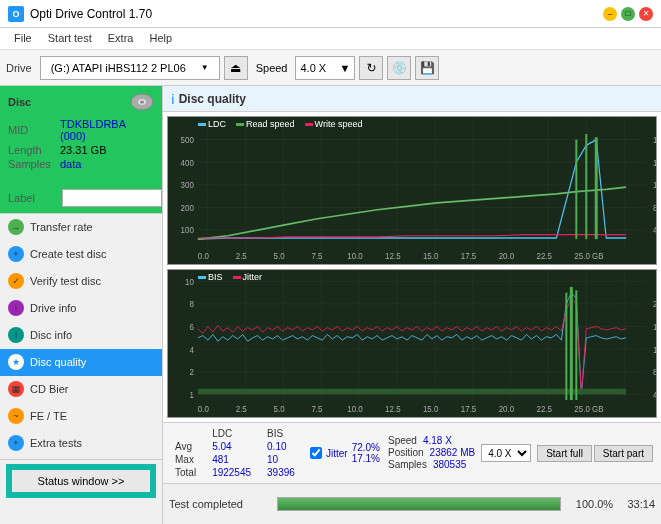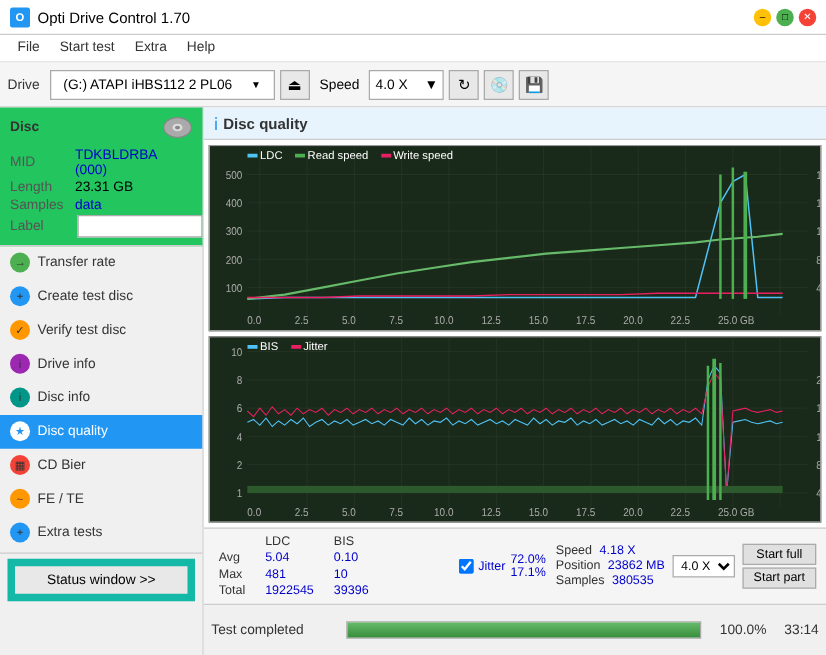--- a/index.html
+++ b/index.html
@@ -35,21 +35,21 @@
     .sidebar { width: 163px; background: #f0f0f0; border-right: 1px solid #ccc; display: flex; flex-direction: column; flex-shrink: 0; }
     
     
     .disc-panel { background: #22c55e; padding: 6px 8px; border-bottom: 1px solid #ccc; }
     .disc-panel-header { display: flex; align-items: center; justify-content: space-between; margin-bottom: 6px; }
     .disc-panel-title { font-size: 11px; font-weight: bold; color: #333; }
     .disc-info-row { display: flex; align-items: center; margin-bottom: 2px; font-size: 11px; }
     .disc-info-label { color: #555; width: 52px; flex-shrink: 0; }
     .disc-info-value { color: #000; }
     .disc-info-value.blue { color: #0000cc; }
-    .label-input-row { display: flex; align-items: center; gap: 2px; margin-top: 2px; }
+    .label-input-row { display: flex; align-items: center; gap: 2px; margin-top: 19px; }
     .label-input { border: 1px solid #aaa; background: white; height: 18px; width: 100px; font-size: 10px; padding: 0 2px; }
     .label-btn { width: 18px; height: 18px; background: #e8e8e8; border: 1px solid #aaa; cursor: pointer; display: flex; align-items: center; justify-content: center; }
     
     
     .sidebar-nav { flex: 1; overflow-y: auto; }
     .sidebar-item { display: flex; align-items: center; gap: 6px; padding: 5px 8px; cursor: pointer; font-size: 11px; color: #333; border-bottom: 1px solid transparent; }
     .sidebar-item.active { background: #2196F3; color: white; }
     .sidebar-item-icon { width: 16px; height: 16px; border-radius: 50%; display: flex; align-items: center; justify-content: center; font-size: 9px; flex-shrink: 0; }
     .sidebar-item-icon.green { background: #4caf50; }
     .sidebar-item-icon.blue { background: #2196F3; }
@@ -96,21 +96,21 @@
     .stats-table td { color: #0000cc; padding: 1px 12px 1px 4px; }
     .stats-table td.black { color: #333; }
     .jitter-section { display: flex; align-items: center; gap: 4px; margin-right: 8px; }
     .jitter-checkbox { width: 12px; height: 12px; }
     .jitter-label { font-size: 10px; color: #0000cc; }
     .speed-info { font-size: 10px; }
     .speed-info-row { display: flex; align-items: center; gap: 6px; margin-bottom: 1px; }
     .speed-key { color: #333; }
     .speed-val { color: #0000cc; }
     .speed-select { background: white; border: 1px solid #aaa; font-size: 10px; padding: 1px 2px; height: 18px; }
-    .start-btns { display: flex; flex-direction: column; gap: 2px; }
+    .start-btns { display: flex; flex-direction: row; gap: 2px; }
     .start-btn { background: #e0e0e0; border: 1px solid #aaa; padding: 2px 8px; font-size: 10px; cursor: pointer; white-space: nowrap; }
     
     
     .bottom-bar { background: #f0f0f0; border-top: 1px solid #ccc; display: flex; align-items: center; padding: 20px 6px; gap: 8px; height: 26px; }
     .bottom-status { font-size: 11px; color: #333; width: 100px; }
     .bottom-progress-container { flex: 1; height: 14px; background: #fff; border: 1px solid #aaa; }
     .bottom-progress-fill { height: 100%; background: linear-gradient(to bottom, #66bb6a, #388e3c); width: 100%; }
     .bottom-percent { font-size: 11px; color: #333; width: 50px; text-align: center; }
     .bottom-time { font-size: 11px; color: #333; }
   </style>

